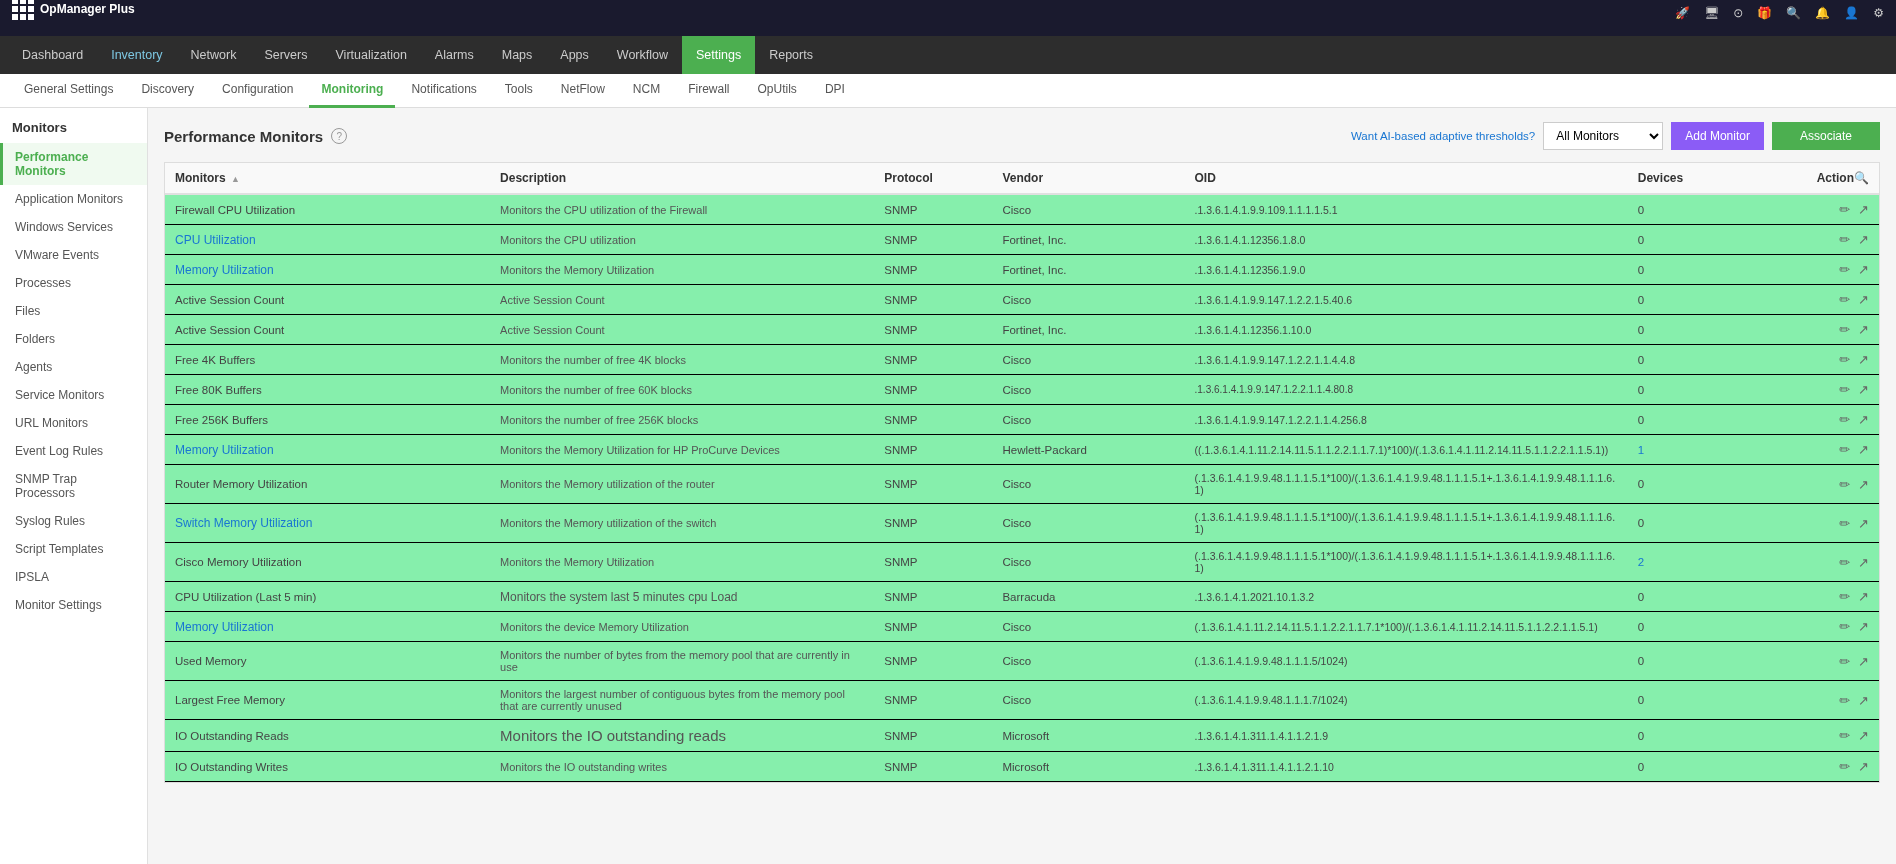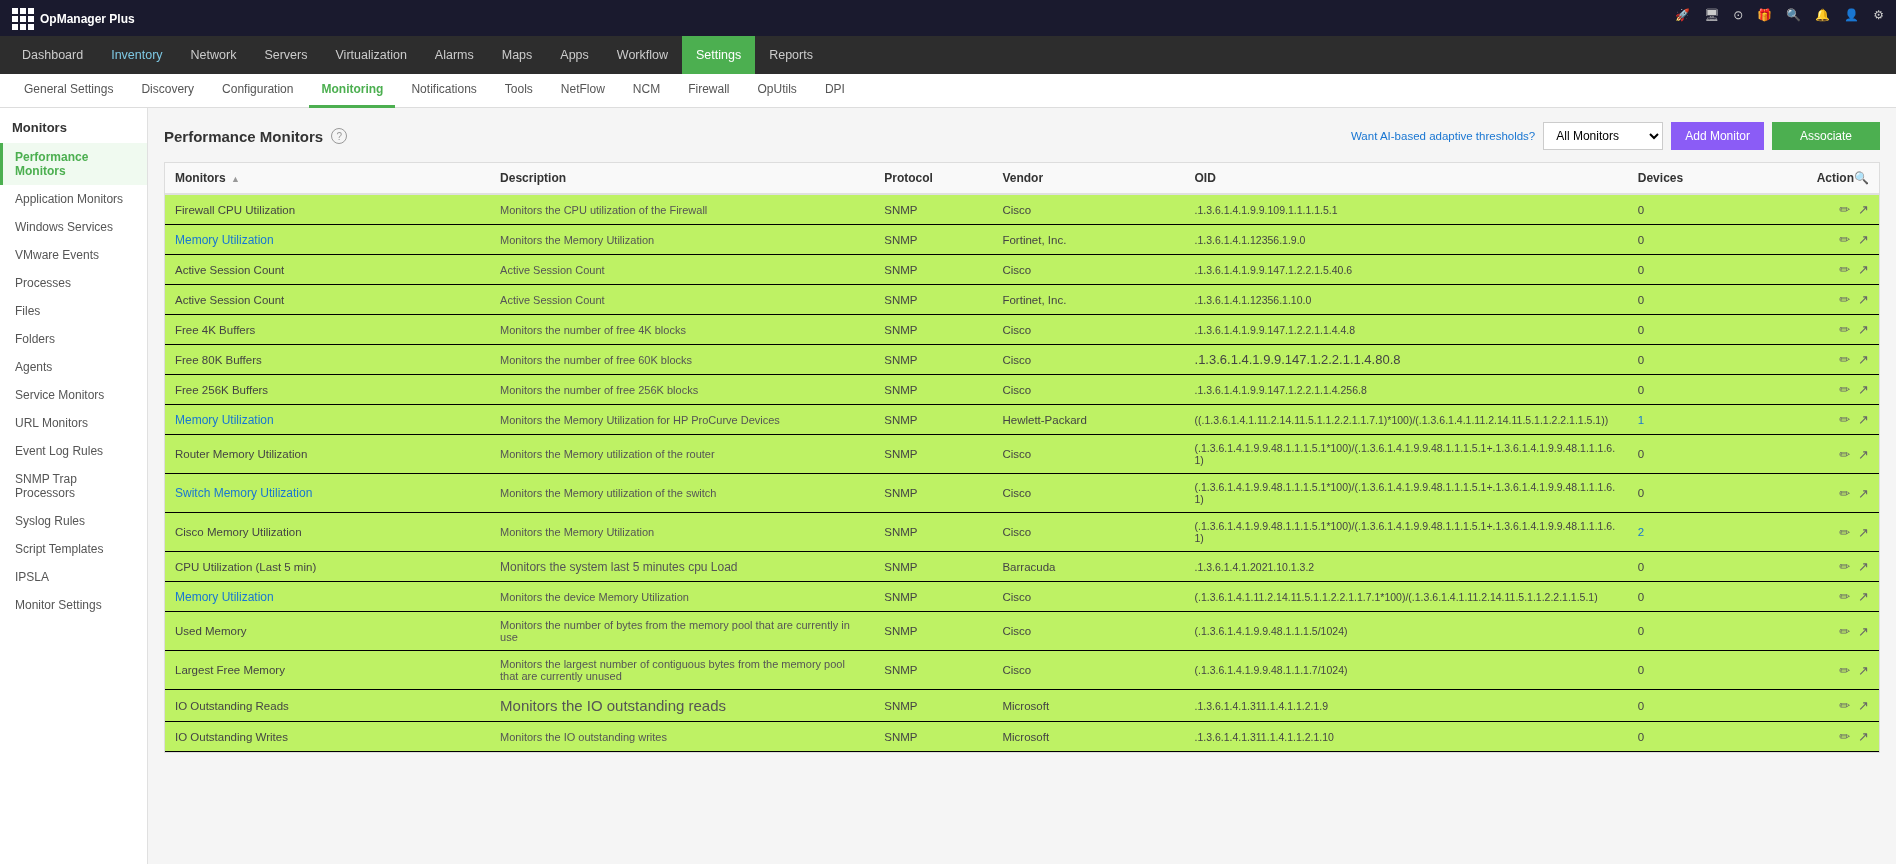--- a/index.html
+++ b/index.html
@@ -3,22 +3,22 @@
   <meta charset="utf-8">
   <style>
     * { box-sizing: border-box; margin: 0; padding: 0; font-family: Arial, sans-serif; font-size: 12px; }
     body { background: #f0f0f0; overflow-x: hidden; }
 
     
     .top-bar {
       background: #1a1a2e;
       height: 36px;
       display: flex;
-      align-items: flex-start;
-      padding: 8px 12px;
+      align-items: flex-end;
+      padding: 16px 12px;
       color: white;
     }
     .app-logo {
       display: flex;
       align-items: center;
       gap: 6px;
       color: white;
       font-size: 14px;
       font-weight: bold;
       margin-right: 16px;
@@ -196,21 +196,21 @@
       color: white;
       border: none;
       padding: 6px 28px;
       font-size: 12px;
       cursor: pointer;
       height: 28px;
     }
 
     
     .table-container {
-      background: #bef264;
+      background: #86efac;
       border: 1px solid #ddd;
     }
     table {
       width: 100%;
       border-collapse: collapse;
     }
     thead tr {
       background: #f9f9f9;
       border-bottom: 2px solid #e0e0e0;
     }
@@ -379,20 +379,34 @@
       <td style="font-size:10.5px;word-break:break-all">.1.3.6.1.4.1.9.9.109.1.1.1.1.5.1</td>
       <td style="color:#444; ">0</td>
       <td>
         <div class="action-icons">
           <span class="action-icon" title="Edit">✏</span>
           <span class="action-icon" title="Assign">↗</span>
         </div>
       </td>
     </tr>
             <tr>
+      <td><a class="monitor-link">CPU Utilization</a></td>
+      <td style="font-size:11px;color:#555">Monitors the CPU utilization</td>
+      <td>SNMP</td>
+      <td>Fortinet, Inc.</td>
+      <td style="font-size:10.5px;word-break:break-all">.1.3.6.1.4.1.12356.1.8.0</td>
+      <td style="color:#444; ">0</td>
+      <td>
+        <div class="action-icons">
+          <span class="action-icon" title="Edit">✏</span>
+          <span class="action-icon" title="Assign">↗</span>
+        </div>
+      </td>
+    </tr>
+            <tr>
       <td><a class="monitor-link">Memory Utilization</a></td>
       <td style="font-size:11px;color:#555">Monitors the Memory Utilization</td>
       <td>SNMP</td>
       <td>Fortinet, Inc.</td>
       <td style="font-size:10.5px;word-break:break-all">.1.3.6.1.4.1.12356.1.9.0</td>
       <td style="color:#444; ">0</td>
       <td>
         <div class="action-icons">
           <span class="action-icon" title="Edit">✏</span>
           <span class="action-icon" title="Assign">↗</span>
@@ -439,21 +453,21 @@
           <span class="action-icon" title="Edit">✏</span>
           <span class="action-icon" title="Assign">↗</span>
         </div>
       </td>
     </tr>
             <tr>
       <td>Free 80K Buffers</td>
       <td style="font-size:11px;color:#555">Monitors the number of free 60K blocks</td>
       <td>SNMP</td>
       <td>Cisco</td>
-      <td style="font-size:13px;word-break:break-all">.1.3.6.1.4.1.9.9.147.1.2.2.1.1.4.80.8</td>
+      <td style="font-size:10px;word-break:break-all">.1.3.6.1.4.1.9.9.147.1.2.2.1.1.4.80.8</td>
       <td style="color:#444; ">0</td>
       <td>
         <div class="action-icons">
           <span class="action-icon" title="Edit">✏</span>
           <span class="action-icon" title="Assign">↗</span>
         </div>
       </td>
     </tr>
             <tr>
       <td>Free 256K Buffers</td>

